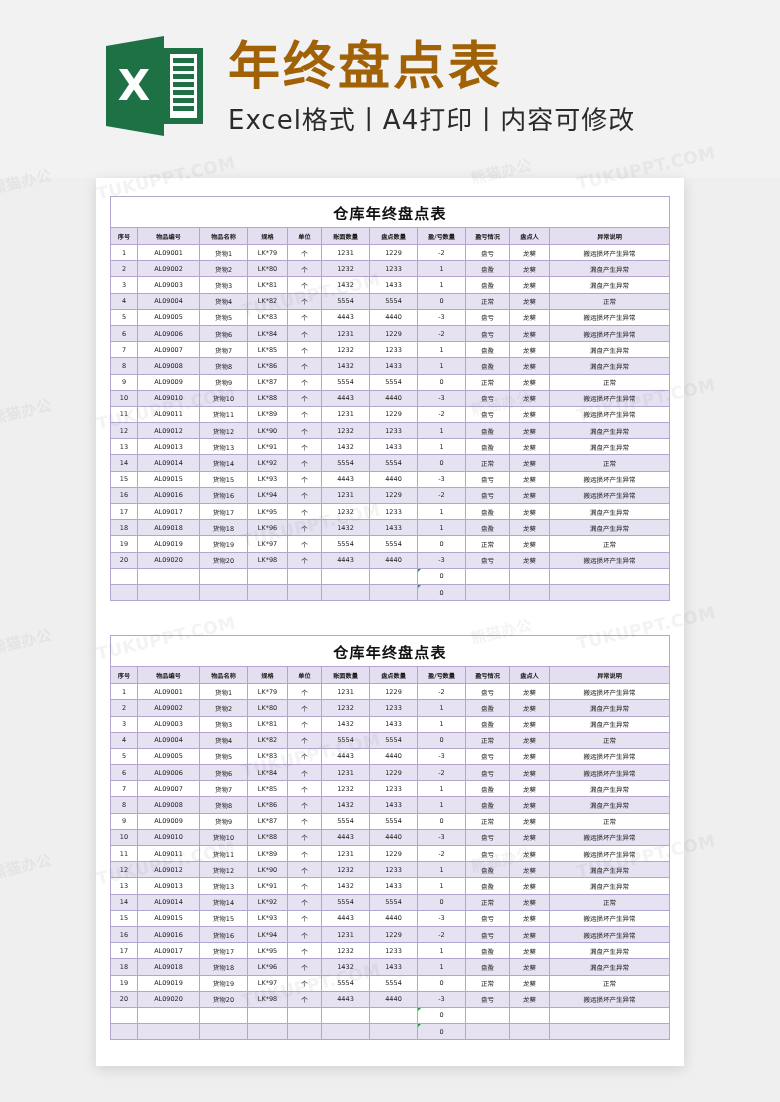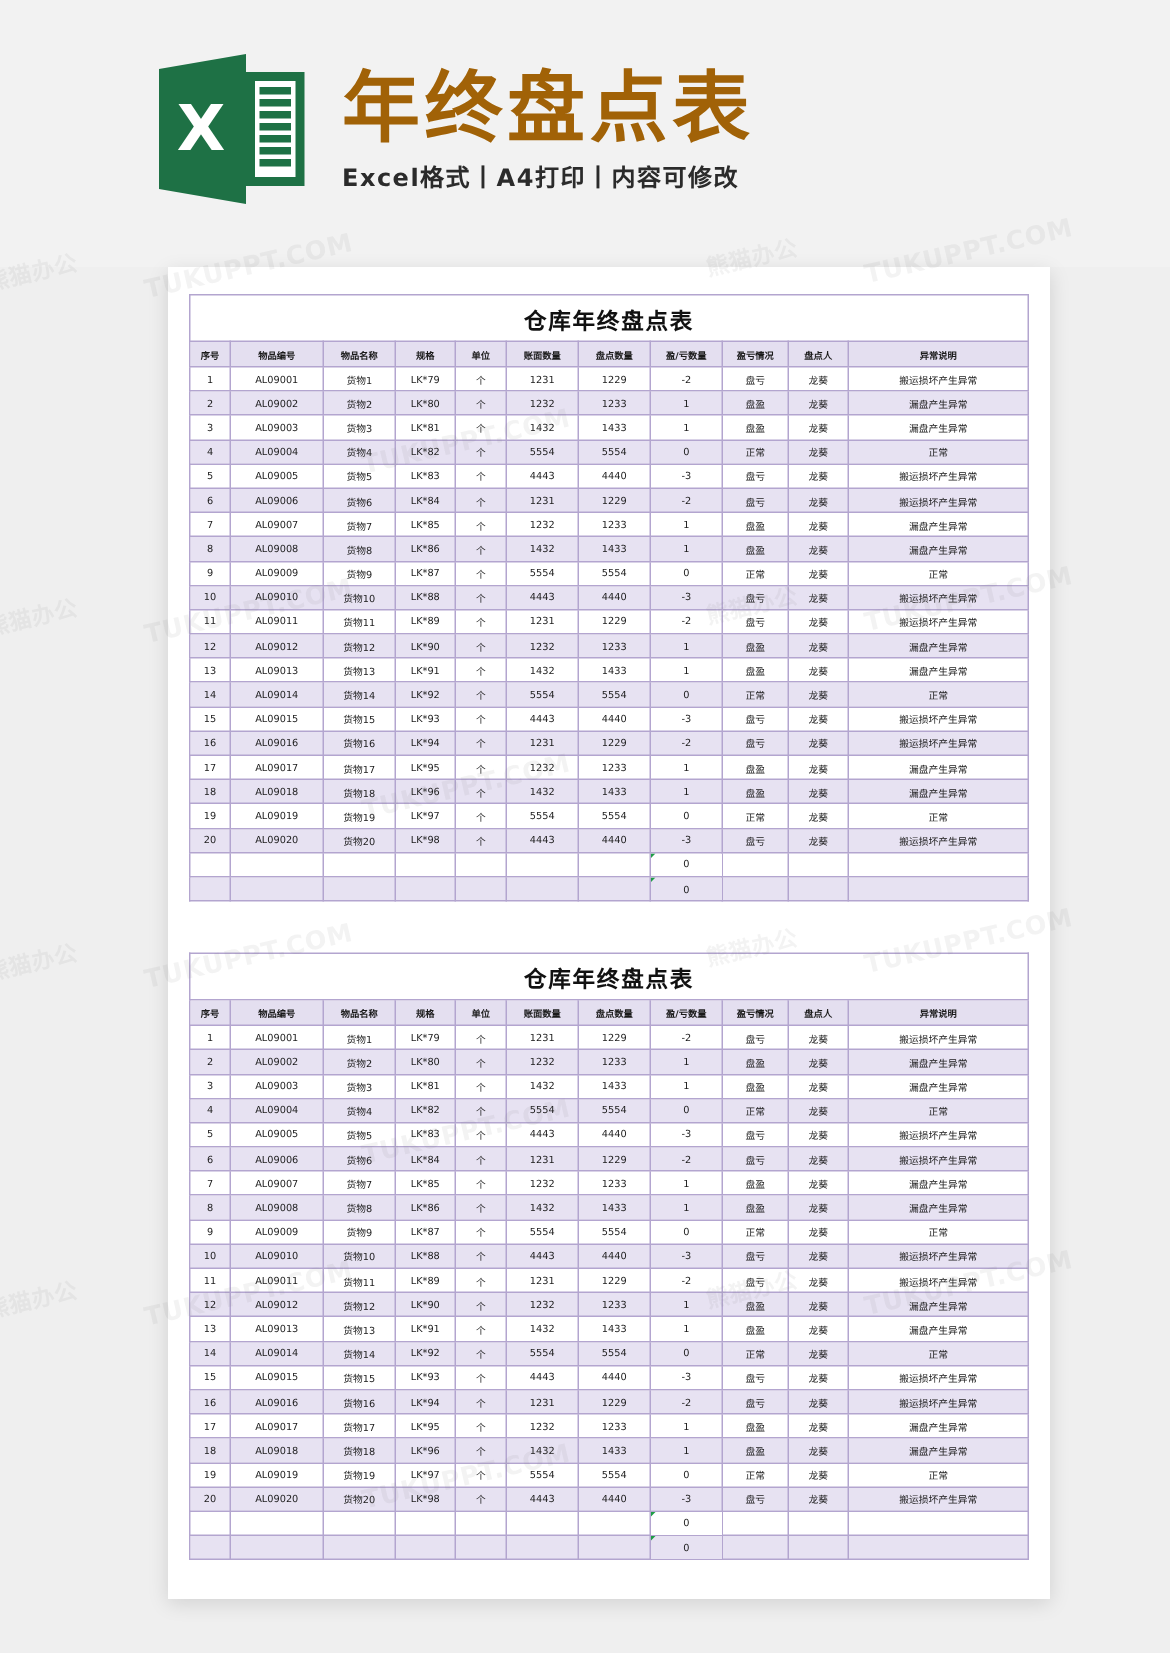--- a/index.html
+++ b/index.html
@@ -63,32 +63,32 @@
   .main-title {
     font-size: 52px;
     font-weight: bold;
     color: #a16207;
     line-height: 1.08;
     letter-spacing: 3px;
     margin: 0 0 4px 0;
     white-space: nowrap;
   }
   .sub-title {
-    font-size: 16px;
-    font-weight: bold;
+    font-size: 26px;
+    font-weight: normal;
     color: #2b2b2b;
     letter-spacing: 1px;
     margin: 0;
     white-space: nowrap;
   }
 
   
   .page-card {
     position: absolute;
-    left: 112px;
+    left: 96px;
     top: 178px;
     width: 588px;
     min-height: 864px;
     background: #ffffff;
     box-shadow: 0 3px 13px rgba(0,0,0,0.13);
     z-index: 3;
     padding: 18px 14px 26px 14px;
     box-sizing: border-box;
   }
 

